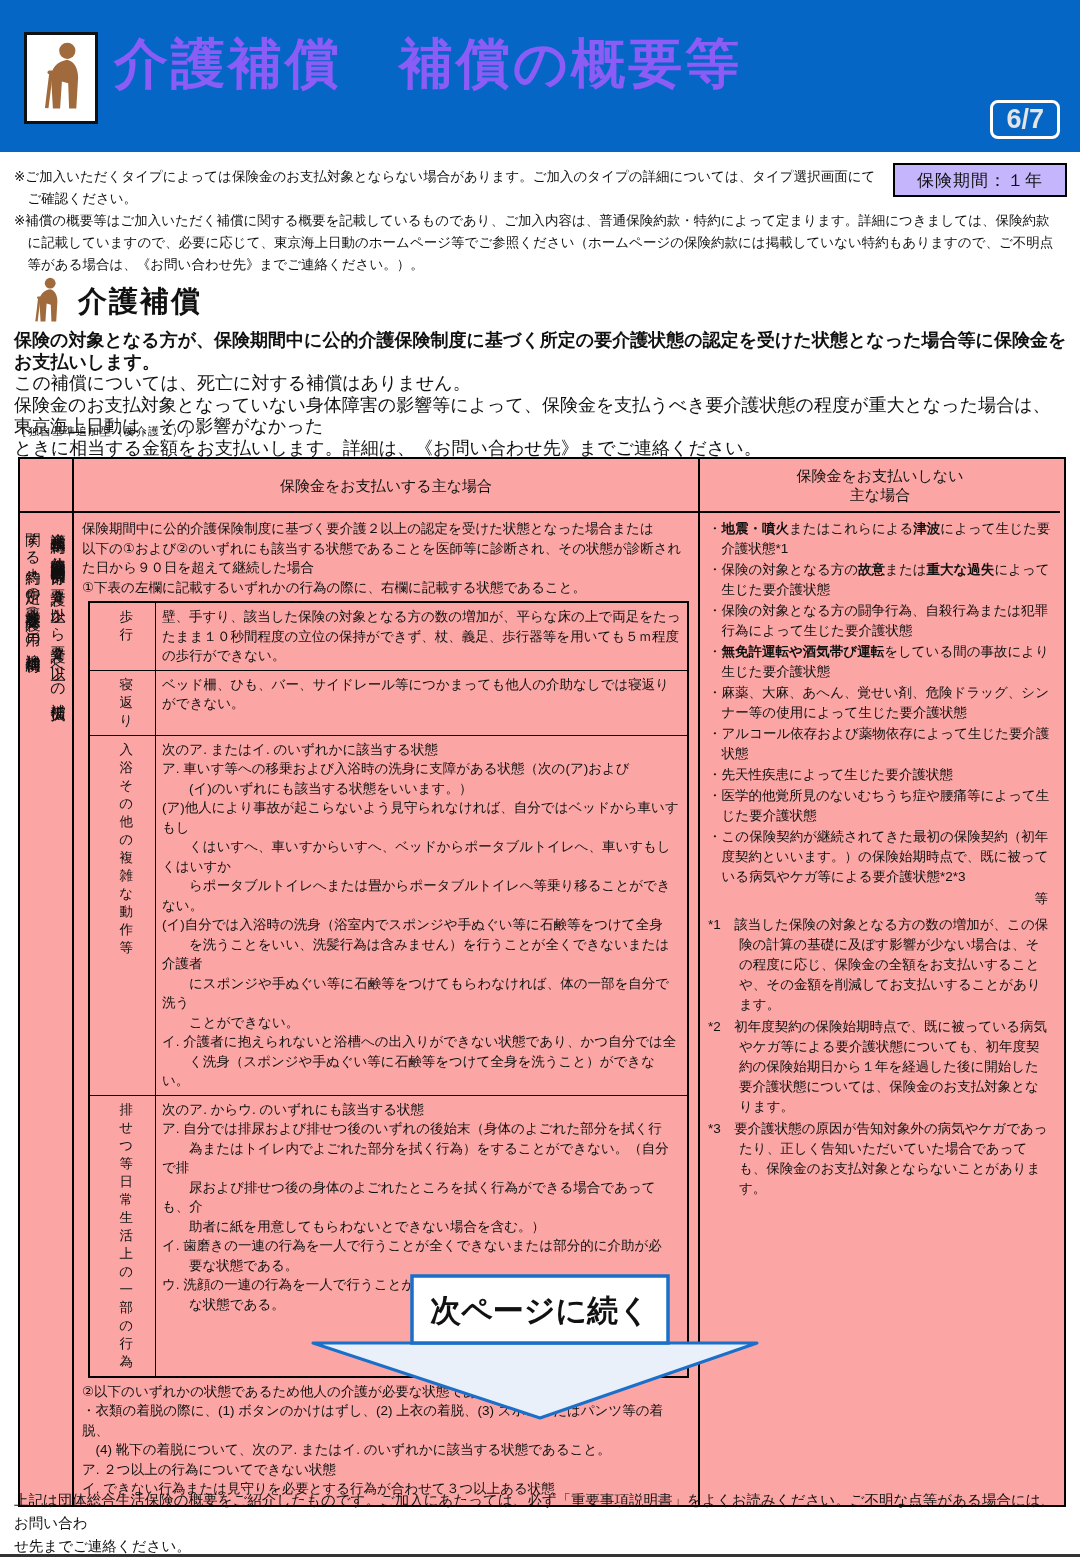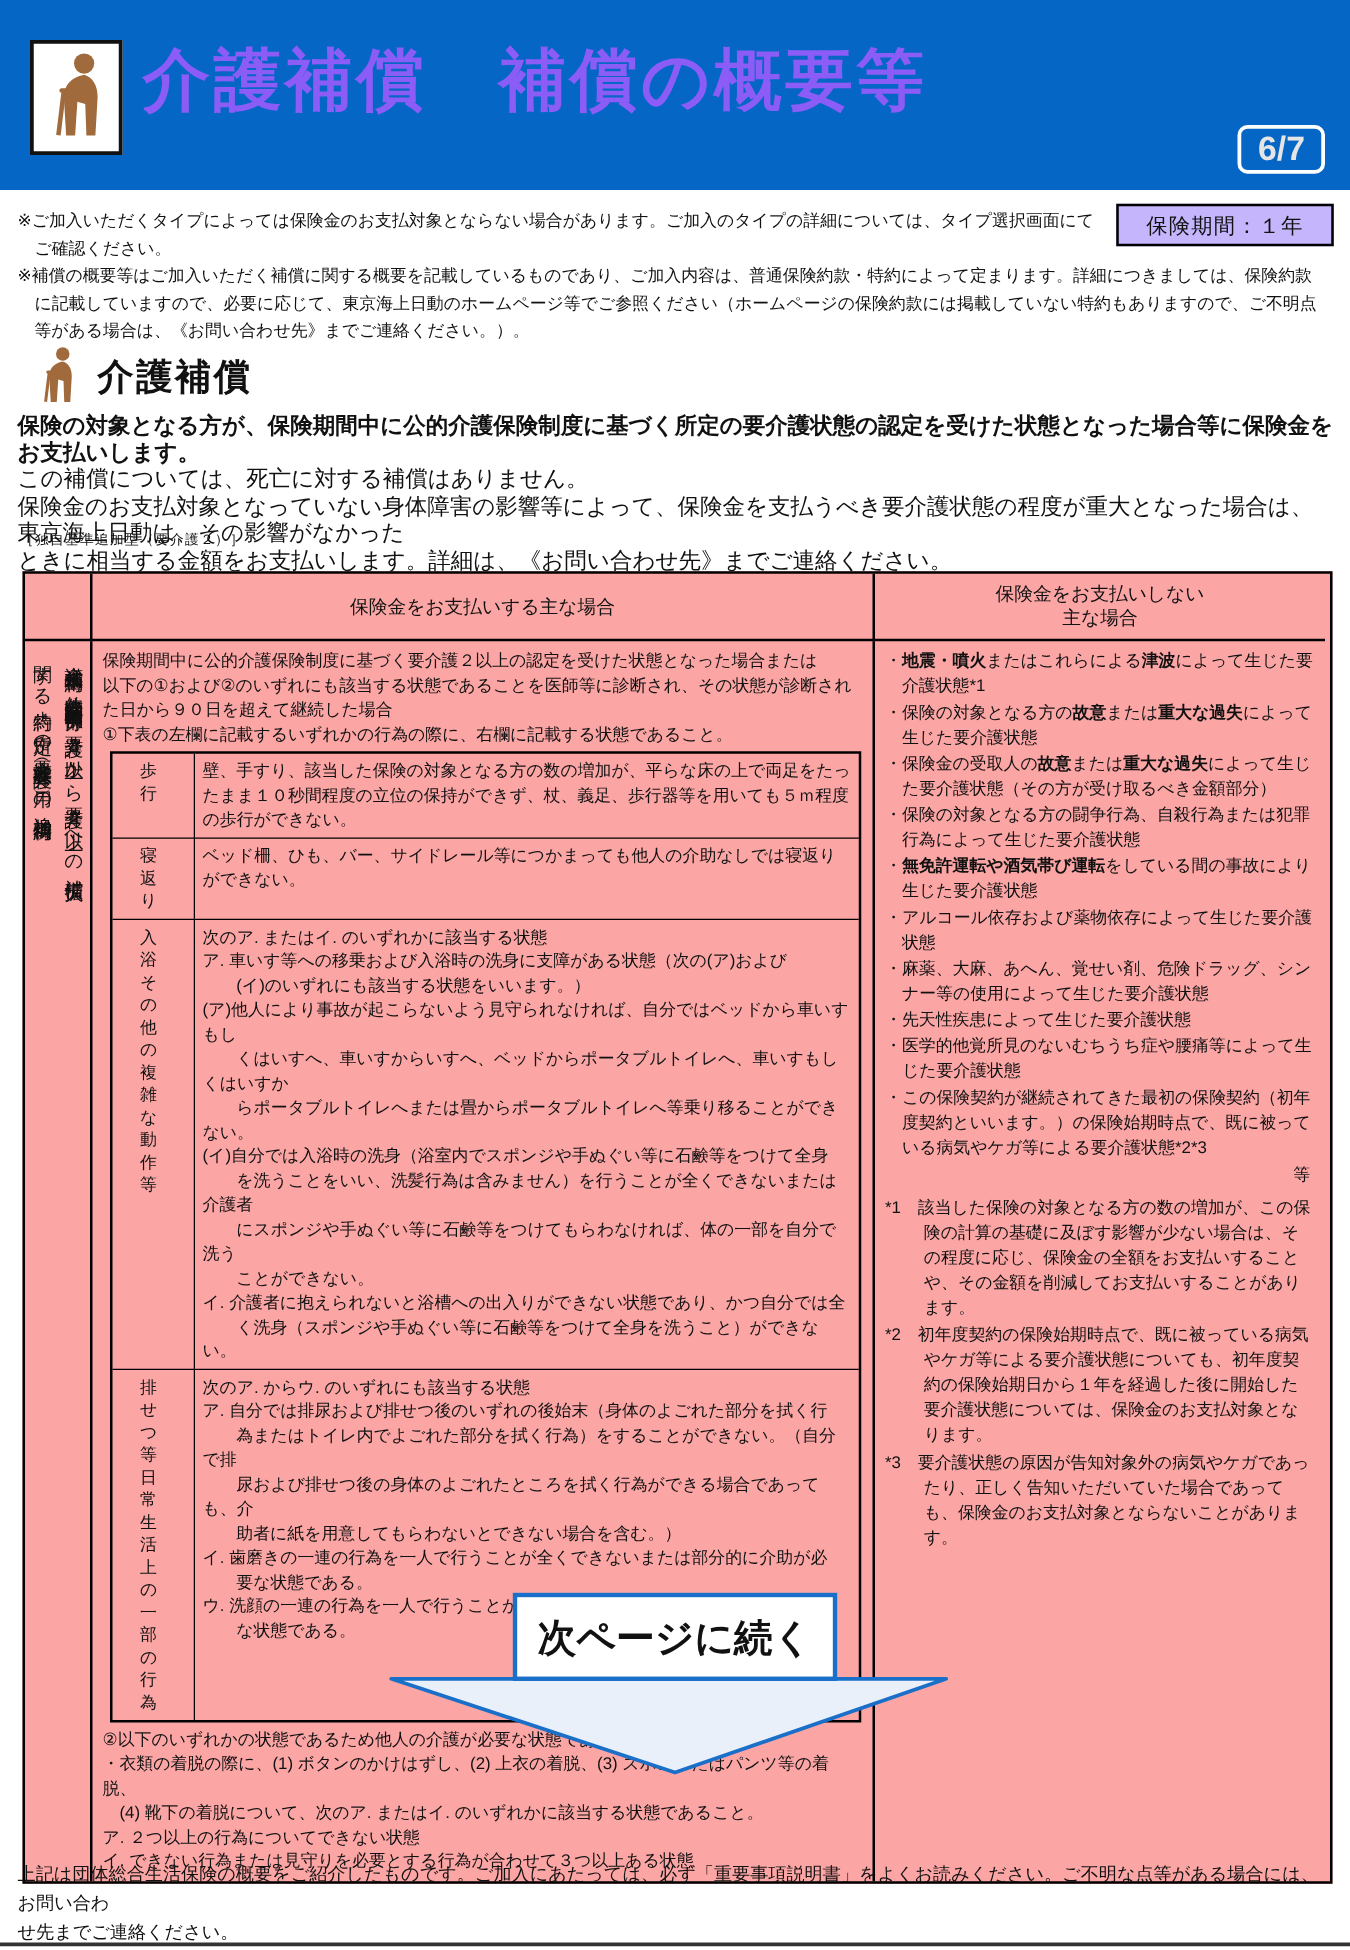--- a/index.html
+++ b/index.html
@@ -34,21 +34,21 @@
   .main-table{left:18px;top:457px;width:1044px;border:2.5px solid #000;display:grid;grid-template-columns:52px 628px 360px;grid-template-rows:54px minmax(741px,auto);background:#fca5a5;}
   .mt-cell{box-sizing:border-box;}
   .col2{border-left:2px solid #000;border-right:2px solid #000;}
   .hdr{border-bottom:2px solid #000;display:flex;align-items:center;justify-content:center;text-align:center;font-size:15px;line-height:19px;}
   .vertical-label{writing-mode:vertical-rl;text-orientation:mixed;white-space:pre-wrap;font-size:15px;line-height:25px;padding:8px 1px;letter-spacing:1px;}
   .pay-cell{padding:6px 8px;font-size:13.5px;line-height:19.5px;}
   .nopay-cell{padding:6px 8px 6px 8px;font-size:13.5px;line-height:20px;}
 
   
   .inner-table{margin:4px 1px 4px 6px;border:2px solid #000;display:grid;grid-template-columns:66px auto;}
-  .it-label{border-right:1.5px solid #000;padding:5px 22px;font-size:13.5px;line-height:18px;}
+  .it-label{border-right:1.5px solid #000;padding:5px 22px;font-size:13.5px;line-height:18px;text-align:right;}
   .it-text{padding:4px 6px;font-size:13.5px;line-height:19.5px;}
   .it-sep{border-top:1.5px solid #000;}
 
   
   .x-item{padding-left:1em;text-indent:-1em;margin:0 0 1px 0;}
   .etc{text-align:right;padding-right:4px;margin:2px 0 6px 0;}
   .star-note{padding-left:2.3em;text-indent:-2.3em;margin-top:2px;}
 
   
   .continue-arrow{left:280px;top:1272px;}
@@ -158,25 +158,24 @@
     <div class="pre">②以下のいずれかの状態であるため他人の介護が必要な状態であること。
 ・衣類の着脱の際に、(1) ボタンのかけはずし、(2) 上衣の着脱、(3) ズボンまたはパンツ等の着脱、
 　(4) 靴下の着脱について、次のア. またはイ. のいずれかに該当する状態であること。
 ア. ２つ以上の行為についてできない状態
 イ. できない行為または見守りを必要とする行為が合わせて３つ以上ある状態</div>
   </div>
 
   <div class="mt-cell nopay-cell">
     <div class="x-item"><span>・</span><span class="b">地震・噴火</span><span>またはこれらによる</span><span class="b">津波</span><span>によって生じた要介護状態*1</span></div>
     <div class="x-item"><span>・保険の対象となる方の</span><span class="b">故意</span><span>または</span><span class="b">重大な過失</span><span>によって生じた要介護状態</span></div>
-    <div class="x-item"><span>・保険金の受取人の</span><span class="b">故意</span><span>または</span><span class="b">重大な過失</span><span>によって生じた要介護状態（その方が受け取るべき金額部分）</span></div>
     <div class="x-item"><span>・保険の対象となる方の闘争行為、自殺行為または犯罪行為によって生じた要介護状態</span></div>
     <div class="x-item"><span>・</span><span class="b">無免許運転や酒気帯び運転</span><span>をしている間の事故により生じた要介護状態</span></div>
+    <div class="x-item"><span>・麻薬、大麻、あへん、覚せい剤、危険ドラッグ、シンナー等の使用によって生じた要介護状態</span></div>
     <div class="x-item"><span>・アルコール依存および薬物依存によって生じた要介護状態</span></div>
-    <div class="x-item"><span>・麻薬、大麻、あへん、覚せい剤、危険ドラッグ、シンナー等の使用によって生じた要介護状態</span></div>
     <div class="x-item"><span>・先天性疾患によって生じた要介護状態</span></div>
     <div class="x-item"><span>・医学的他覚所見のないむちうち症や腰痛等によって生じた要介護状態</span></div>
     <div class="x-item"><span>・この保険契約が継続されてきた最初の保険契約（初年度契約といいます。）の保険始期時点で、既に被っている病気やケガ等による要介護状態*2*3</span></div>
     <div class="etc">等</div>
 
     <div class="star-note"><span>*1</span>　<span>該当した保険の対象となる方の数の増加が、この保険の計算の基礎に及ぼす影響が少ない場合は、その程度に応じ、保険金の全額をお支払いすることや、その金額を削減してお支払いすることがあります。</span></div>
     <div class="star-note"><span>*2</span>　<span>初年度契約の保険始期時点で、既に被っている病気やケガ等による要介護状態についても、初年度契約の保険始期日から１年を経過した後に開始した要介護状態については、保険金のお支払対象となります。</span></div>
     <div class="star-note"><span>*3</span>　<span>要介護状態の原因が告知対象外の病気やケガであったり、正しく告知いただいていた場合であっても、保険金のお支払対象とならないことがあります。</span></div>
   </div>
 </div>

